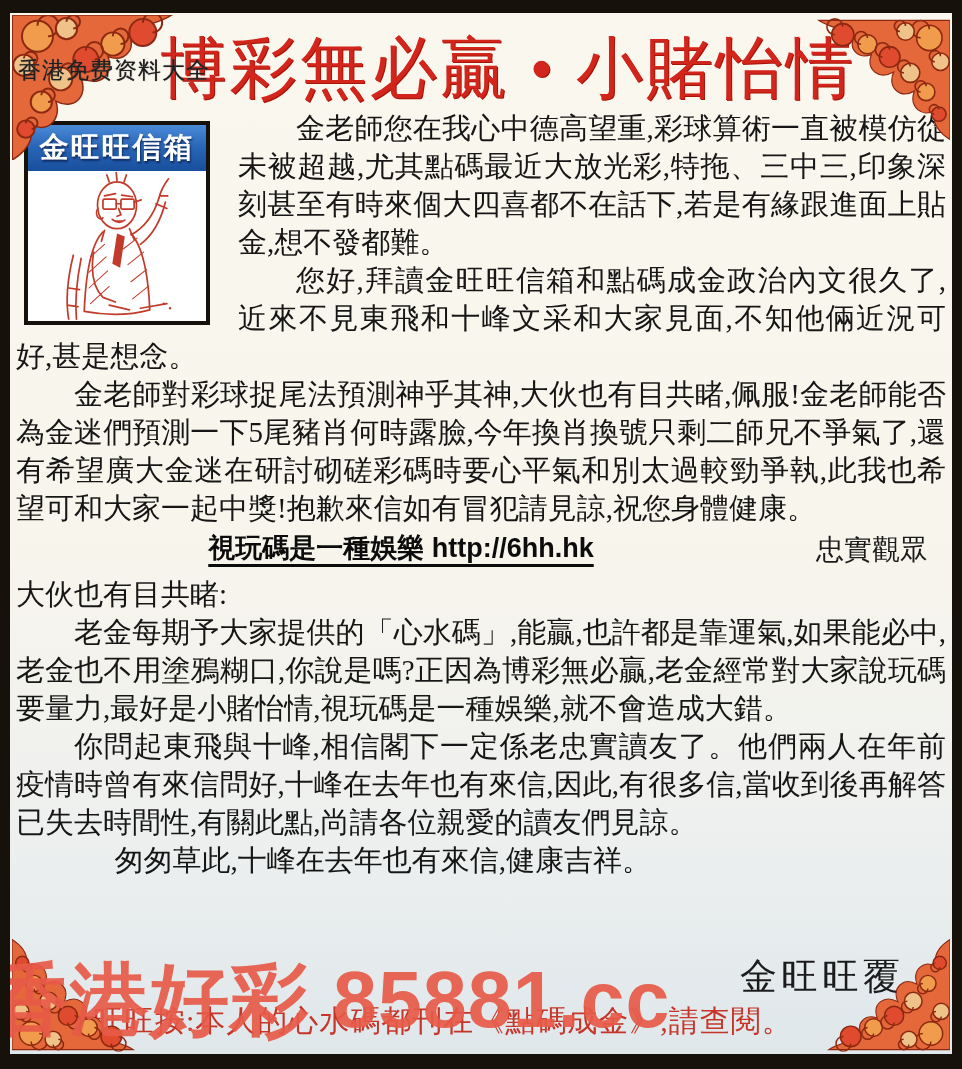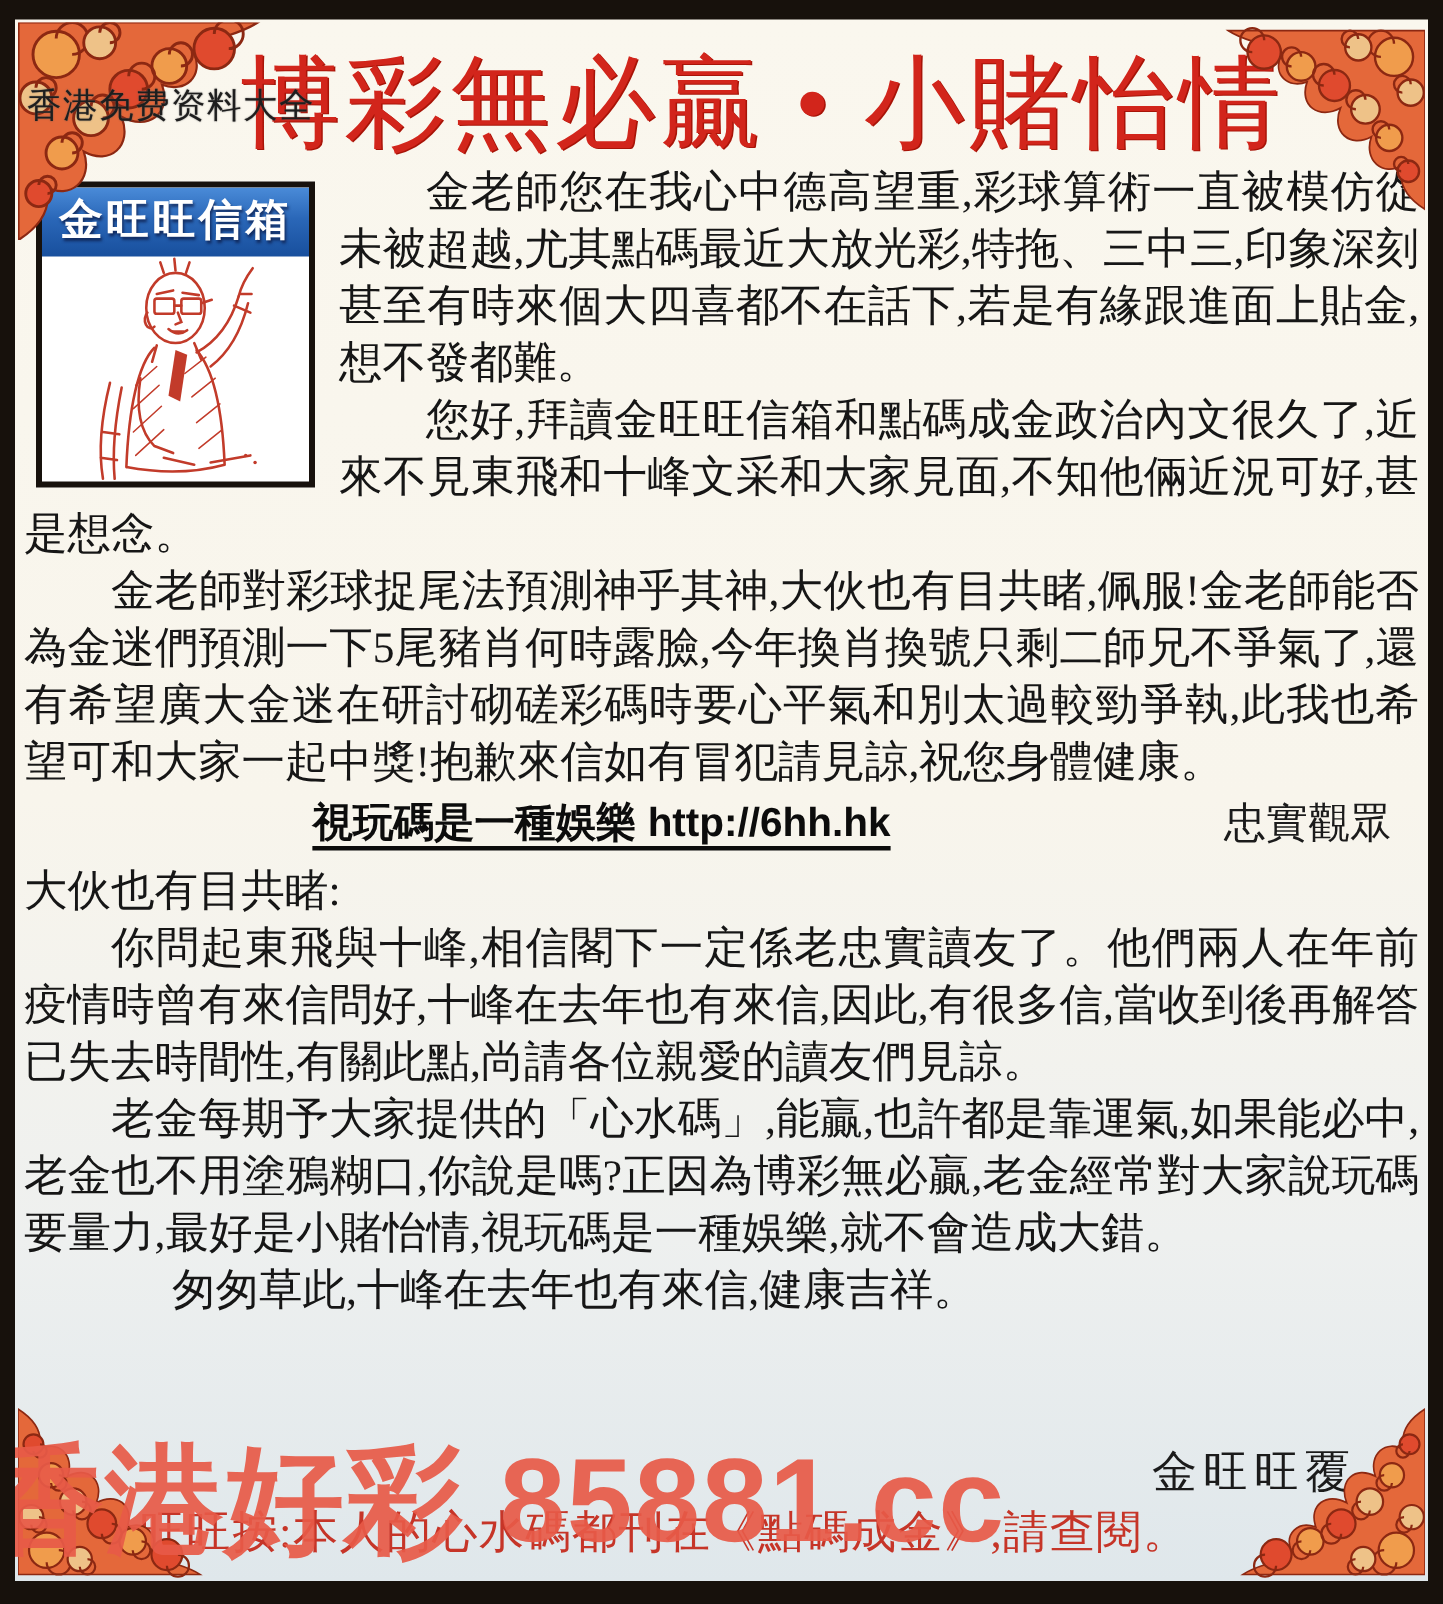--- a/index.html
+++ b/index.html
@@ -40,21 +40,21 @@
     position:absolute; left:6px; right:6px; top:96px; z-index:2;
     font-size:29px; line-height:38px; color:#161616;
     text-align:justify;
   }
   .content p { margin:0; }
   .salutation { text-indent:0; }
   .para { text-indent:2em; }
   .closing { text-indent:3.4em; }
   
   .mailbox {
-    float:left; width:186px; height:204px; margin:12px 16px 6px 8px;
+    float:left; width:186px; height:204px; margin:12px 28px 6px 8px;
     border:4px solid #17110c; background:#ffffff; overflow:hidden;
   }
   .mailbox-label {
     display:block; width:100%; padding:3px 0 5px 0; text-align:center;
     background:linear-gradient(180deg,#4a8bd8 0%,#2a67b8 45%,#184f9d 100%);
     color:#ffffff; font-family:"Liberation Sans","DejaVu Sans",sans-serif;
     font-size:29px; font-weight:bold; letter-spacing:2px;
     text-shadow:1px 2px 2px rgba(10,20,60,.7);
   }
   .mailbox svg { display:block; width:100%; height:156px; }
@@ -64,21 +64,21 @@
     position:absolute; left:0; right:160px; top:0; text-align:center;
     font-family:"Liberation Sans","DejaVu Sans",sans-serif;
     font-size:27px; font-weight:bold; color:#0c0c0c;
     text-decoration:underline; text-decoration-thickness:3px; text-underline-offset:7px;
     white-space:nowrap;
   }
   .promo-sign { position:absolute; right:18px; top:2px; font-size:28px; color:#1b1b1b; }
   
   .signoff {
     position:absolute; right:48px; bottom:52px; z-index:3;
-    font-size:30px; color:#1b1b1b; letter-spacing:4px;
+    font-size:37px; color:#1b1b1b; letter-spacing:4px;
   }
   .editor-note {
     position:absolute; left:52px; bottom:12px; z-index:3;
     font-size:30px; color:#c63528; letter-spacing:1px; white-space:nowrap;
   }
   .wm-bottom {
     position:absolute; left:-20px; bottom:0px; z-index:5;
     font-family:"Liberation Sans","DejaVu Sans",sans-serif;
     font-size:79px; font-weight:bold; color:#e85a48; opacity:.92;
     white-space:nowrap; letter-spacing:1px;
@@ -167,22 +167,22 @@
       <p class="para">金老師您在我心中德高望重,彩球算術一直被模仿從未被超越,尤其點碼最近大放光彩,特拖、三中三,印象深刻甚至有時來個大四喜都不在話下,若是有緣跟進面上貼金,想不發都難。</p>
       <p class="para">您好,拜讀金旺旺信箱和點碼成金政治內文很久了,近來不見東飛和十峰文采和大家見面,不知他倆近況可好,甚是想念。</p>
       <p class="para">金老師對彩球捉尾法預測神乎其神,大伙也有目共睹,佩服!金老師能否為金迷們預測一下5尾豬肖何時露臉,今年換肖換號只剩二師兄不爭氣了,還有希望廣大金迷在研討砌磋彩碼時要心平氣和別太過較勁爭執,此我也希望可和大家一起中獎!抱歉來信如有冒犯請見諒,祝您身體健康。</p>
 
       <div class="promo-row">
         <div class="promo">視玩碼是一種娛樂 http://6hh.hk</div>
         <div class="promo-sign">忠實觀眾</div>
       </div>
 
       <p class="salutation">大伙也有目共睹:</p>
+      <p class="para">老金每期予大家提供的「心水碼」,能贏,也許都是靠運氣,如果能必中,老金也不用塗鴉糊口,你說是嗎?正因為博彩無必贏,老金經常對大家說玩碼要量力,最好是小賭怡情,視玩碼是一種娛樂,就不會造成大錯。</p>
       <p class="para">你問起東飛與十峰,相信閣下一定係老忠實讀友了。他們兩人在年前疫情時曾有來信問好,十峰在去年也有來信,因此,有很多信,當收到後再解答已失去時間性,有關此點,尚請各位親愛的讀友們見諒。</p>
-      <p class="para">老金每期予大家提供的「心水碼」,能贏,也許都是靠運氣,如果能必中,老金也不用塗鴉糊口,你說是嗎?正因為博彩無必贏,老金經常對大家說玩碼要量力,最好是小賭怡情,視玩碼是一種娛樂,就不會造成大錯。</p>
       <p class="closing">匆匆草此,十峰在去年也有來信,健康吉祥。</p>
     </div>
 
     <div class="signoff">金旺旺覆</div>
     <div class="editor-note">金旺旺按:本人的心水碼都刊在《點碼成金》,請查閱。</div>
     <div class="wm-bottom">香港好彩 85881.cc</div>
 
   </div>
 </div>
 

